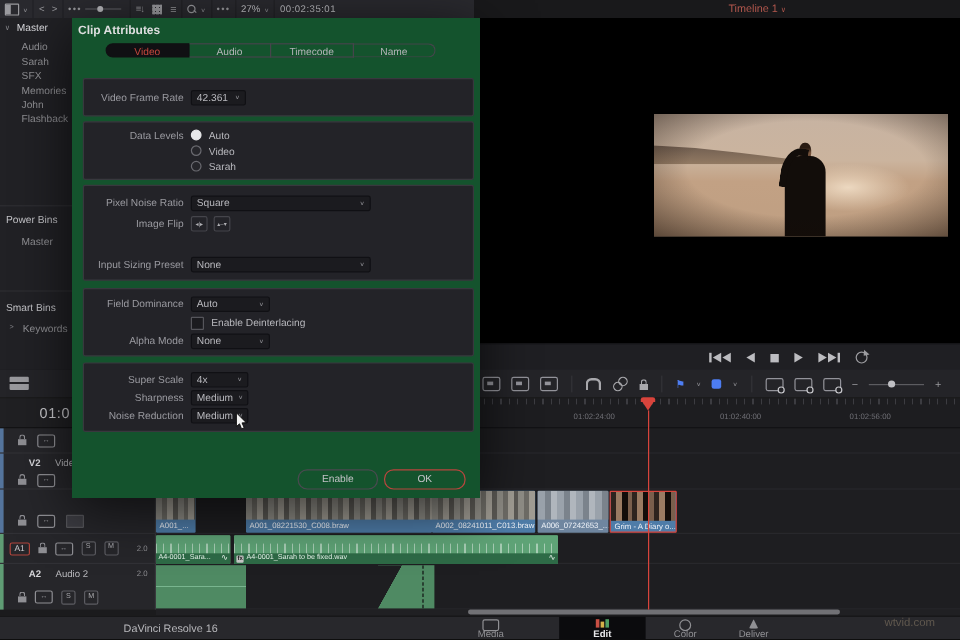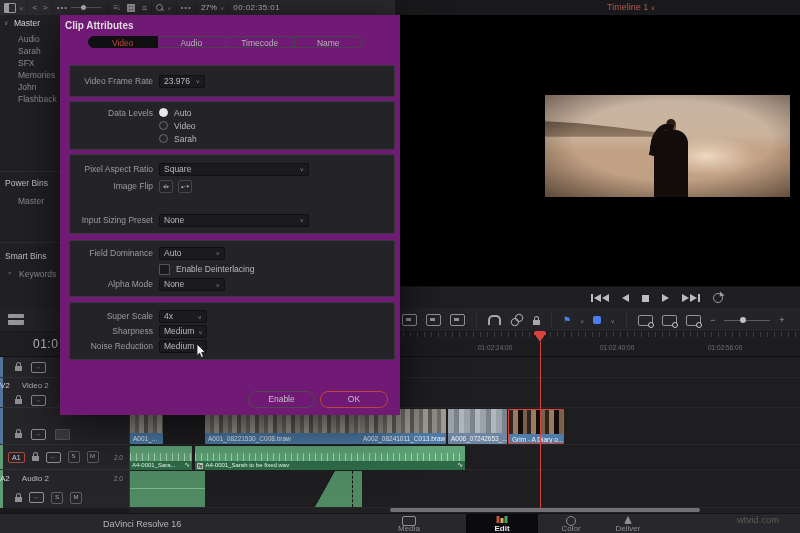--- a/index.html
+++ b/index.html
@@ -18,21 +18,21 @@
   .mag::after{content:"";position:absolute;left:4px;top:4px;width:3px;height:1px;background:#9a9a9e;transform:rotate(45deg)}
   .tt-tc{font-size:8px;letter-spacing:.4px;color:#bcbcc0}
   
   #viewer-header{left:395px;top:0;width:405px;height:15px;background:#19191b}
   #viewer-title{position:absolute;left:212px;top:2px;font-size:9px;color:#b2574d}
   
   #sidebar{left:0;top:15px;width:60px;height:293px;background:#212125;border-right:1px solid #18181a;font-size:8.5px;color:#8f8f93}
   .sb-item{position:absolute;white-space:nowrap}
   .sb-div{position:absolute;left:0;width:60px;height:1px;background:#2e2e32}
   
-  #dialog{left:60px;top:15px;width:340px;height:400px;background:#701a75;box-shadow:0 10px 45px rgba(0,0,0,.7);z-index:50}
+  #dialog{left:60px;top:15px;width:340px;height:400px;background:#14532d;box-shadow:0 10px 45px rgba(0,0,0,.7);z-index:50}
   #dialog-title{position:absolute;left:5px;top:5px;font-size:10px;font-weight:bold;color:#dededf}
   #dialog-tabs{position:absolute;left:28px;top:21px;width:275px;height:12px;display:flex}
   .dtab{flex:1;border:1px solid #45454b;border-left-width:0;font-size:8.5px;line-height:12px;text-align:center;color:#b4b4b8;box-sizing:border-box}
   .dtab:first-child{border-left-width:1px;border-radius:6px 0 0 6px}
   .dtab:last-child{border-radius:0 6px 6px 0}
   .dtab.active{background:#101013;border-color:#101013;color:#c6473d}
   .dbox{position:absolute;left:9px;right:5px;border:1px solid #38383e;background:#232328;border-radius:2px}
   .drow{position:absolute;left:0;right:0;height:14px;display:flex;align-items:center}
   .dlabel{width:89px;padding-right:6px;box-sizing:border-box;text-align:right;font-size:8.5px;color:#9a9aa0;white-space:nowrap}
   .dd{height:13px;background:#1b1b1f;border:1px solid #101014;border-radius:2px;font-size:8.5px;color:#b8b8bd;display:flex;align-items:center;padding:0 4px;box-sizing:border-box}
@@ -86,21 +86,21 @@
   #tl-timecode span{position:absolute;left:33px;top:5px;font-size:12px;color:#cacace;letter-spacing:.5px}
   #ruler{left:130px;top:332px;width:670px;height:25px;background:#1d1d20;border-bottom:1px solid #111113;box-sizing:border-box;overflow:hidden}
   #ruler .ticks{position:absolute;left:0;top:0;width:670px;height:5px;background:repeating-linear-gradient(90deg,#3c3c41 0 1px,transparent 1px 7px)}
   .rlabel{position:absolute;top:12px;font-size:6.5px;color:#6e6e74;white-space:nowrap}
   
   #tracks{left:0;top:357px;width:800px;height:151px;background:#1e1e21}
   #thead{position:absolute;left:0;top:0;width:130px;height:151px;background:#26262a;border-right:1px solid #39393d;box-sizing:border-box}
   .trow{position:absolute;left:0;width:130px;border-bottom:1px solid #313136;box-sizing:border-box;display:flex;align-items:center;font-size:8px;color:#b8b8bc}
   .strip{position:absolute;left:0;width:3px}
   .tr-badge{border:1px solid #b0453c;border-radius:2px;color:#d0d0d4;font-size:7px;padding:0 3px;line-height:9px;margin-left:8px}
-  .tr-id{font-weight:normal;font-size:8px;margin-left:0;color:#d6d6da}
+  .tr-id{font-weight:bold;font-size:8px;margin-left:24px;color:#d6d6da}
   .hlock{width:7px;height:5px;background:#8f8f94;position:relative;margin-top:3px}
   .hlock::before{content:"";position:absolute;left:1px;top:-4px;width:3px;height:3px;border:1.1px solid #8f8f94;border-bottom:none;border-radius:3px 3px 0 0}
   .hsel{width:13px;height:9px;border:1px solid #8f8f94;border-radius:2px;font-size:6px;line-height:8px;text-align:center;color:#8f8f94}
   .hsm{width:10px;height:10px;border:1px solid #5c5c62;border-radius:2px;font-size:6px;line-height:9px;text-align:center;color:#a8a8ac}
   .hfilm{width:13px;height:9px;background:#3c3c42;border:1px solid #55555a;border-radius:1px}
   .gain{position:absolute;right:7px;font-size:6.5px;color:#8a8a8e}
   .lane{position:absolute;left:130px;width:670px;border-bottom:1px solid #28282c;box-sizing:border-box}
   
   .vclip{position:absolute;top:52px;height:35px;background:#4e7ca8;overflow:hidden;border-radius:1px;box-sizing:border-box}
   .vclip .thumb{height:24px;background:repeating-linear-gradient(90deg,#8f8d86 0 5px,#6e6c66 5px 9px,#a19d94 9px 14px,#5c5a55 14px 18px)}
@@ -370,21 +370,21 @@
       <span class="dtab active">Video</span>
       <span class="dtab">Audio</span>
       <span class="dtab">Timecode</span>
       <span class="dtab">Name</span>
     </div>
 
     <div class="dbox" style="top:50px;height:30px">
       <div class="drow" style="top:8px">
         <span class="dlabel">Video Frame Rate</span>
         <span class="dd" style="width:46px">
-            <span>23.976</span>
+            <span>42.361</span>
             <span class="chev">∨</span>
           </span>
       </div>
     </div>
 
     <div class="dbox" style="top:86px;height:47px">
       <div class="drow" style="top:5px;height:11px">
         <span class="dlabel">Data Levels</span>
         <span class="ropt">
             <span class="radio sel"></span>
@@ -402,21 +402,21 @@
         <span class="dlabel"></span>
         <span class="ropt">
             <span class="radio"></span>
             <span>Sarah</span>
           </span>
       </div>
     </div>
 
     <div class="dbox" style="top:139px;height:78px">
       <div class="drow" style="top:7px">
-        <span class="dlabel">Pixel Aspect Ratio</span>
+        <span class="dlabel">Pixel Noise Ratio</span>
         <span class="dd" style="width:150px">
             <span>Square</span>
             <span class="chev">∨</span>
           </span>
       </div>
       <div class="drow" style="top:24px">
         <span class="dlabel">Image Flip</span>
         <span class="flipbtn">◂|▸</span>
         <span class="flipbtn">▴–▾</span>
       </div>

